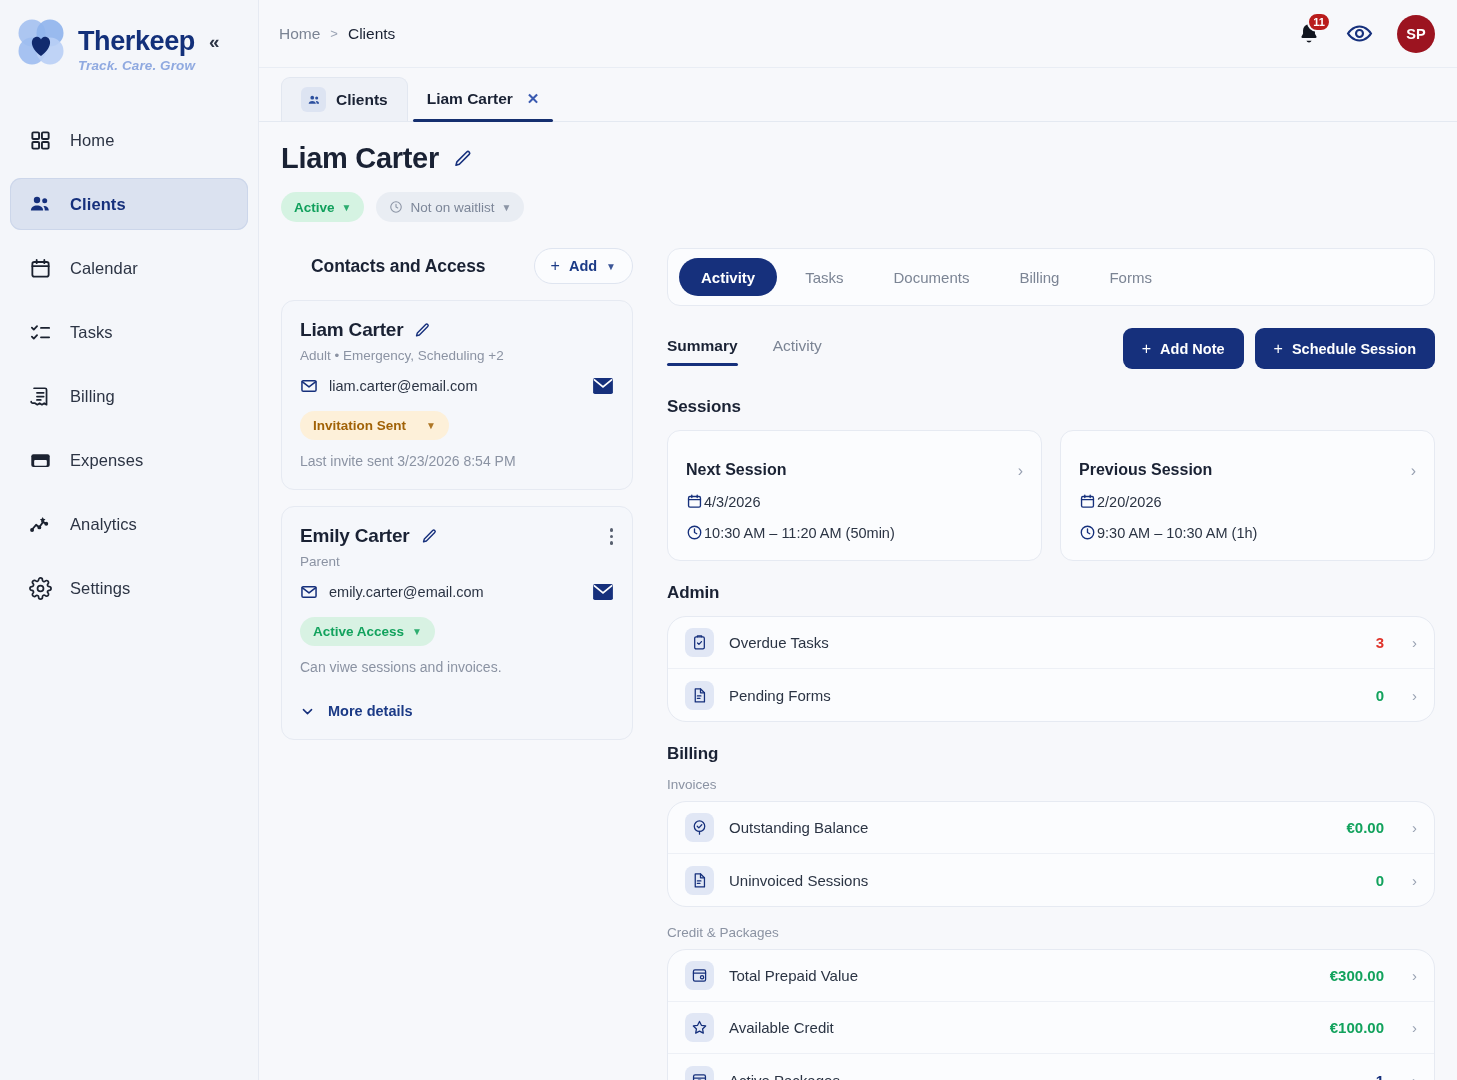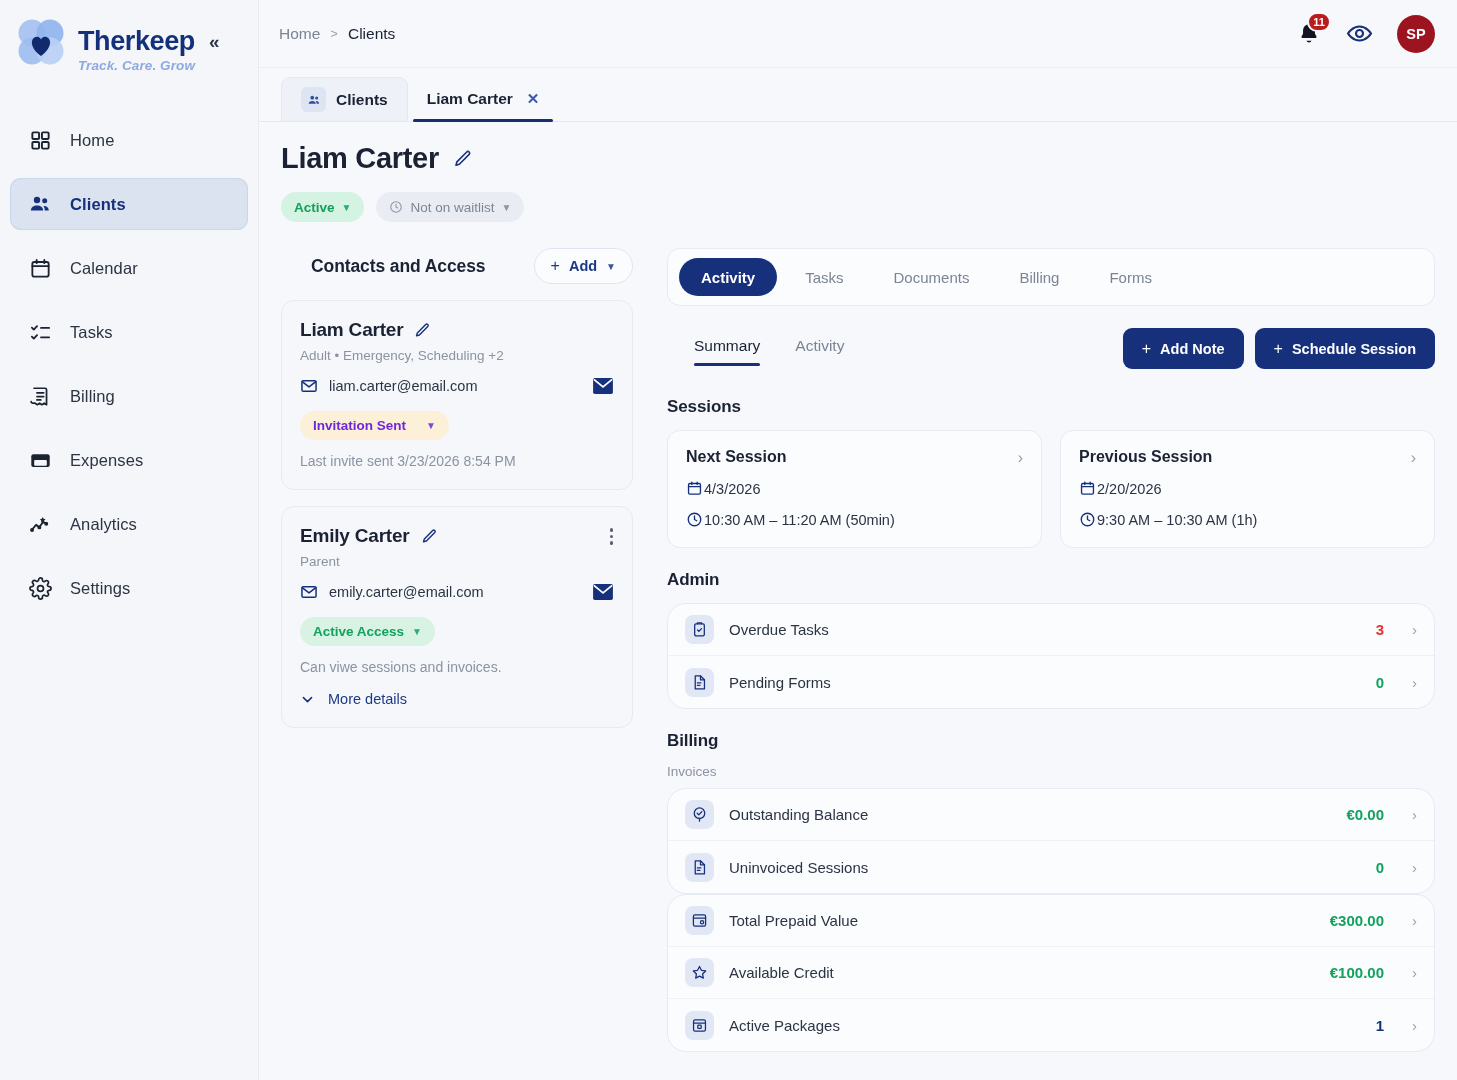--- a/index.html
+++ b/index.html
@@ -148,26 +148,26 @@
   .cc-email { font-size: 14.5px; color: #2b3444; margin-left: 11px; }
   .mail-btn {
     margin-left: auto; width: 22px; height: 18px; cursor: pointer;
     display: flex; align-items: center; justify-content: center;
   }
   .pill {
     display: inline-flex; align-items: center; gap: 8px;
     height: 29px; padding: 0 13px; border-radius: 15px;
     font-size: 13.5px; font-weight: 700; margin-top: 16px; cursor: pointer;
   }
-  .pill-invite { background: #fdf0d9; color: #6d28d9; gap: 20px; }
+  .pill-invite { background: #fdf0d9; color: #a16207; gap: 20px; }
   .pill-access { background: #d8f2e3; color: #12a25d; }
   .cc-note { margin-top: 13px; font-size: 14px; color: #8b93a3; }
   .more-details {
-    display: flex; align-items: center; gap: 13px; margin-top: 16px;
-    font-size: 14.5px; font-weight: 400; color: #1b3a86; cursor: pointer;
+    display: flex; align-items: center; gap: 13px; margin-top: 28px;
+    font-size: 14.5px; font-weight: 700; color: #1b3a86; cursor: pointer;
   }
   .kebab {
     position: absolute; right: 16px; top: 18px; cursor: pointer;
     display: flex; flex-direction: column; gap: 3px; align-items: center;
     padding: 3px;
   }
   .kebab i { width: 3.5px; height: 3.5px; border-radius: 50%; background: #58606f; display: block; }
 
   
   .rightcol { flex: 1; min-width: 0; }
@@ -180,21 +180,21 @@
     display: flex; align-items: center; font-size: 15px;
     color: #7b8494; cursor: pointer;
   }
   .ptab.on { background: #16307c; color: #fff; font-weight: 700; }
 
   .subbar { display: flex; align-items: center; margin-top: 22px; }
   .stab {
     font-size: 15.5px; color: #7b8494; margin-right: 35px;
     padding-bottom: 11px; cursor: pointer; position: relative;
   }
-  .stab.on { color: #1a2234; font-weight: 400; margin-left: 27px; }
+  .stab.on { color: #1a2234; font-weight: 700; }
   .stab.on::after {
     content: ""; position: absolute; left: 0; right: 0; bottom: 0;
     height: 3px; background: #16307c; border-radius: 2px;
   }
   .subbar-actions { margin-left: auto; display: flex; gap: 11px; padding-bottom: 6px; }
   .btn-primary {
     display: flex; align-items: center; gap: 9px;
     height: 41px; padding: 0 19px; border-radius: 9px;
     background: #16307c; color: #fff; font-size: 14.5px; font-weight: 700;
     cursor: pointer; border: none; white-space: nowrap;
@@ -202,21 +202,21 @@
   .btn-primary .p { font-size: 16px; font-weight: 400; }
 
   .block-title { font-size: 17px; font-weight: 700; margin: 22px 0 13px 0; letter-spacing: -0.1px; }
   .sub-label { font-size: 13.5px; color: #8b93a3; margin: 0 0 9px 0; }
 
   .session-row { display: flex; gap: 18px; }
   .session-card {
     flex: 1; border: 1px solid #e6eaf2; border-radius: 13px;
     background: #fbfcfe; padding: 17px 18px 19px 18px; cursor: pointer;
   }
-  .sc-head { display: flex; align-items: flex-end; justify-content: space-between; }
+  .sc-head { display: flex; align-items: flex-end; justify-content: space-between; margin-top: 13px; }
   .sc-head h4 { font-size: 16px; font-weight: 700; }
   .sc-line { display: flex; align-items: center; gap: 1px; margin-top: 14px; font-size: 14.5px; color: #2b3444; }
   .arrow { color: #98a1b2; font-size: 16px; line-height: 1; }
 
   .list-card {
     border: 1px solid #e6eaf2; border-radius: 19px; background: #fbfcfe;
     overflow: hidden;
   }
   .list-row {
     display: flex; align-items: center; gap: 15px;
@@ -620,20 +620,21 @@
                     <path d="M13.4 2.8v5.4H19"></path>
                     <path d="M9 12.6h5M9 16.2h3.6"></path>
                   </svg>
                 </span>
                 <span class="row-label">Uninvoiced Sessions</span>
                 <span class="row-val v-green">0</span>
                 <span class="row-arrow">›</span>
               </div>
             </div>
 
+          <div class="sub-label" style="margin-top:18px;">Credit &amp; Packages</div>
           <div class="list-card" id="credit-list">
               <div class="list-row">
                 <span class="row-ico">
                   <svg width="17" height="17" viewBox="0 0 24 24" fill="none" stroke="#16307c" stroke-width="1.8" stroke-linecap="round" stroke-linejoin="round">
                     <rect x="3.4" y="4.2" width="17.2" height="15.6" rx="2.2"></rect>
                     <path d="M3.4 8.6h17.2"></path>
                     <circle cx="15.6" cy="14.4" r="2.3"></circle>
                   </svg>
                 </span>
                 <span class="row-label">Total Prepaid Value</span>

